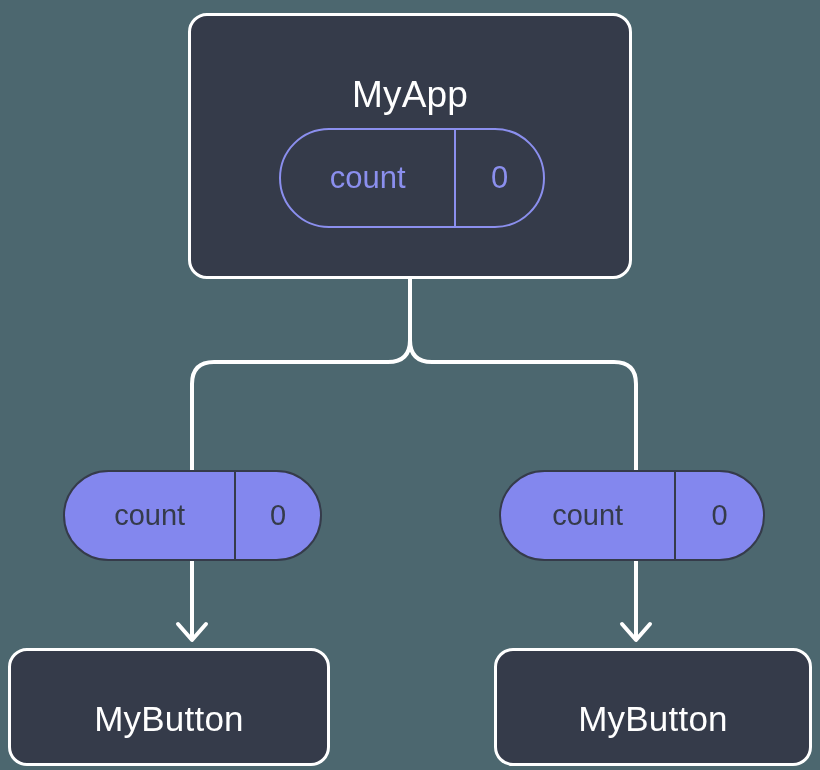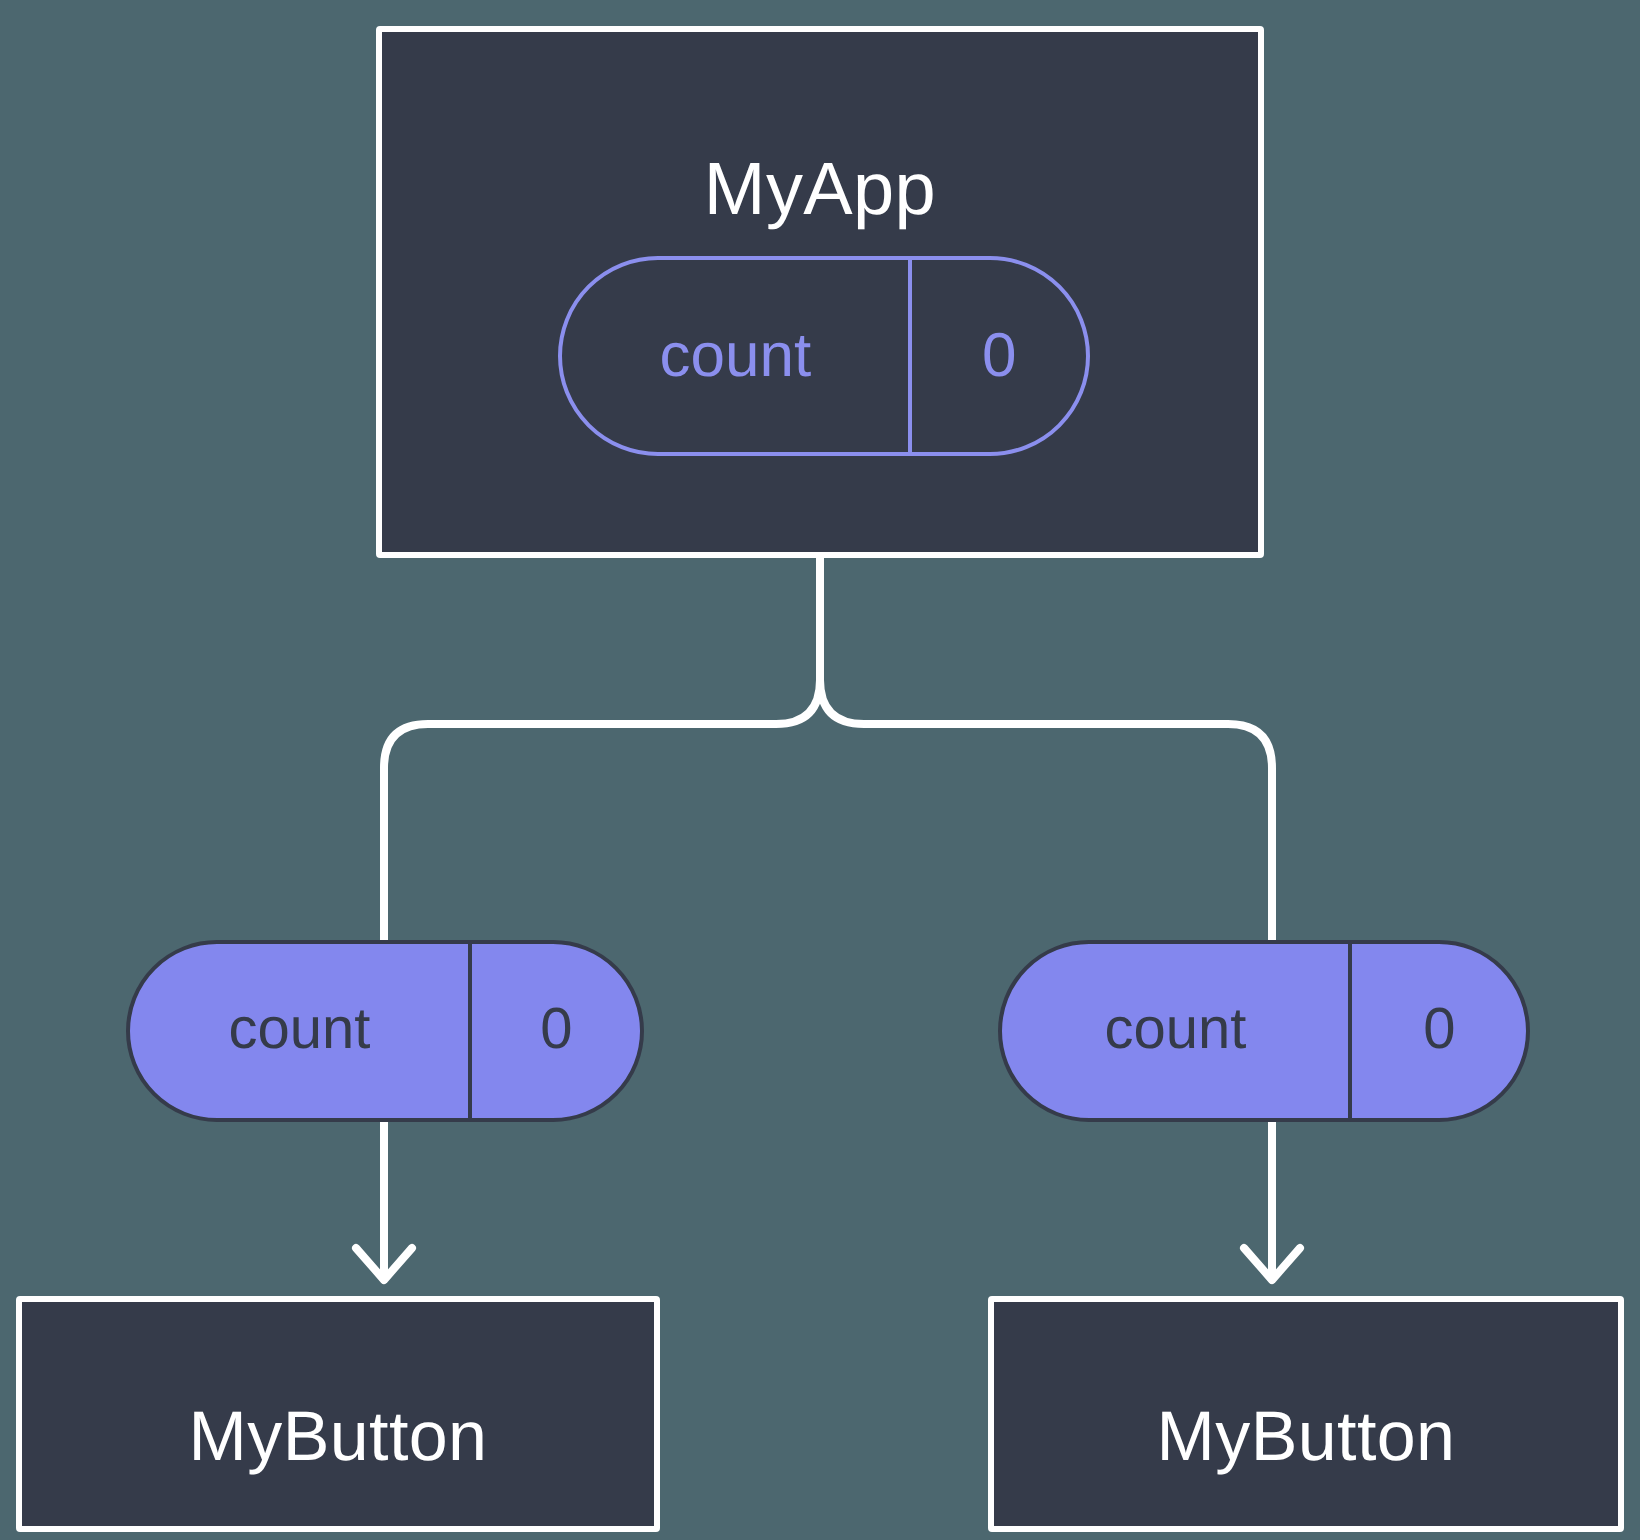--- a/index.html
+++ b/index.html
@@ -23,21 +23,21 @@
     height: 770px;
     pointer-events: none;
   }
 
   
   .node-box {
     position: absolute;
     box-sizing: border-box;
     background: #353b4a;
     border: 3px solid #ffffff;
-    border-radius: 2px;
+    border-radius: 19px;
   }
   .node-title {
     position: absolute;
     left: 0;
     right: 0;
     text-align: center;
     color: #ffffff;
     font-weight: 400;
     letter-spacing: 0.2px;
     white-space: nowrap;

